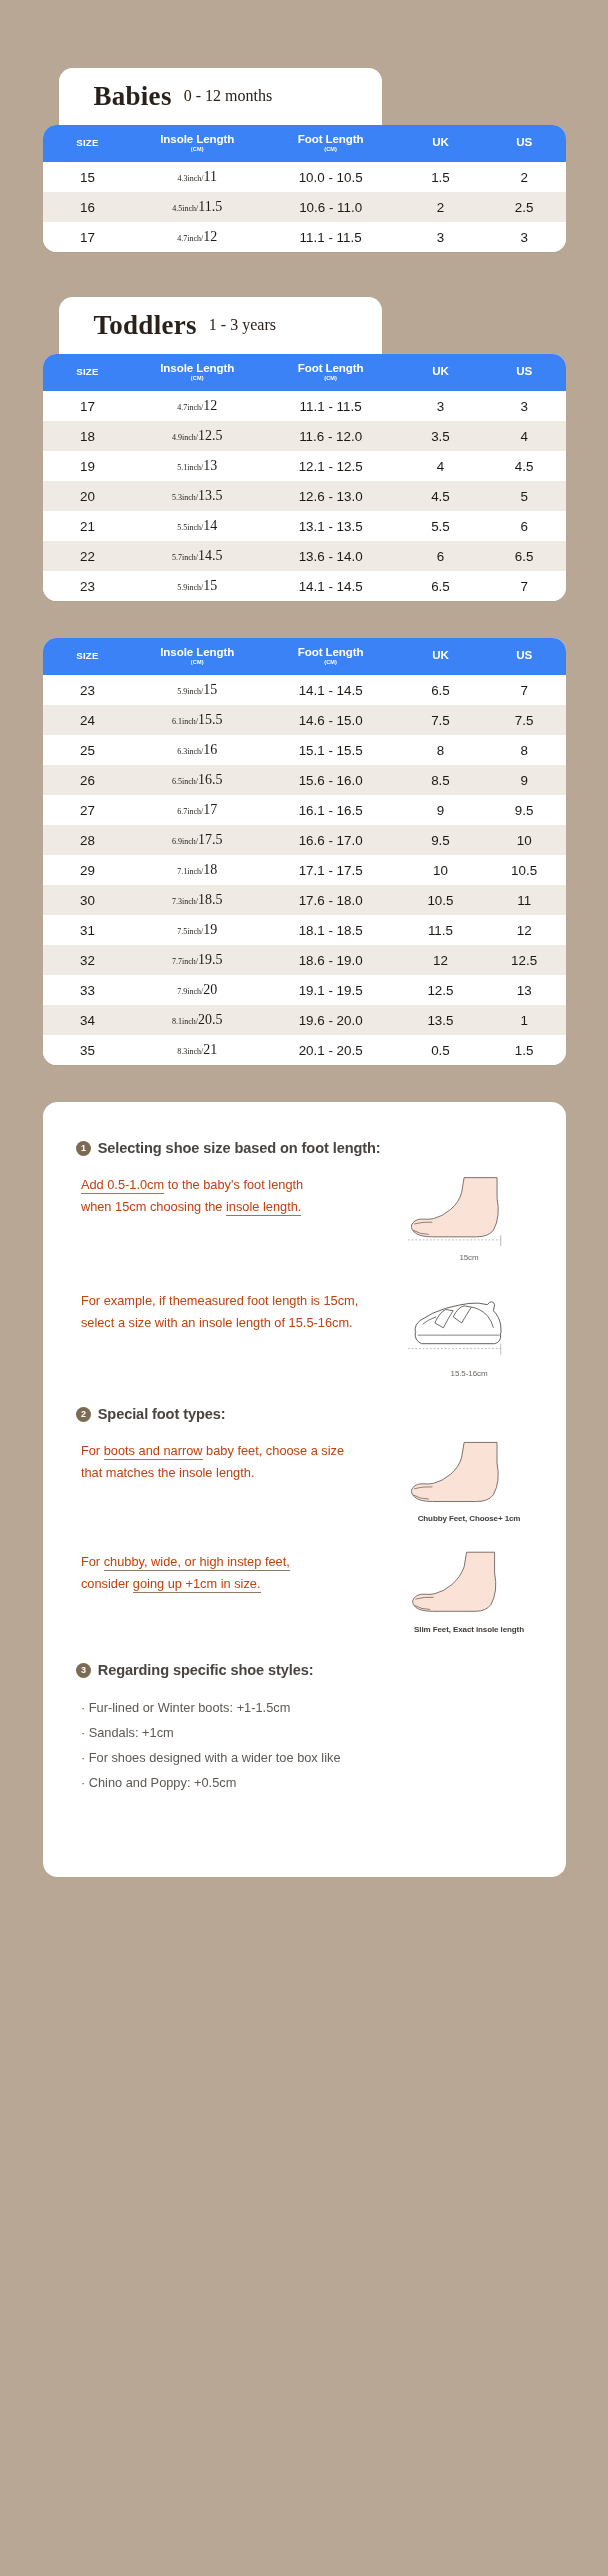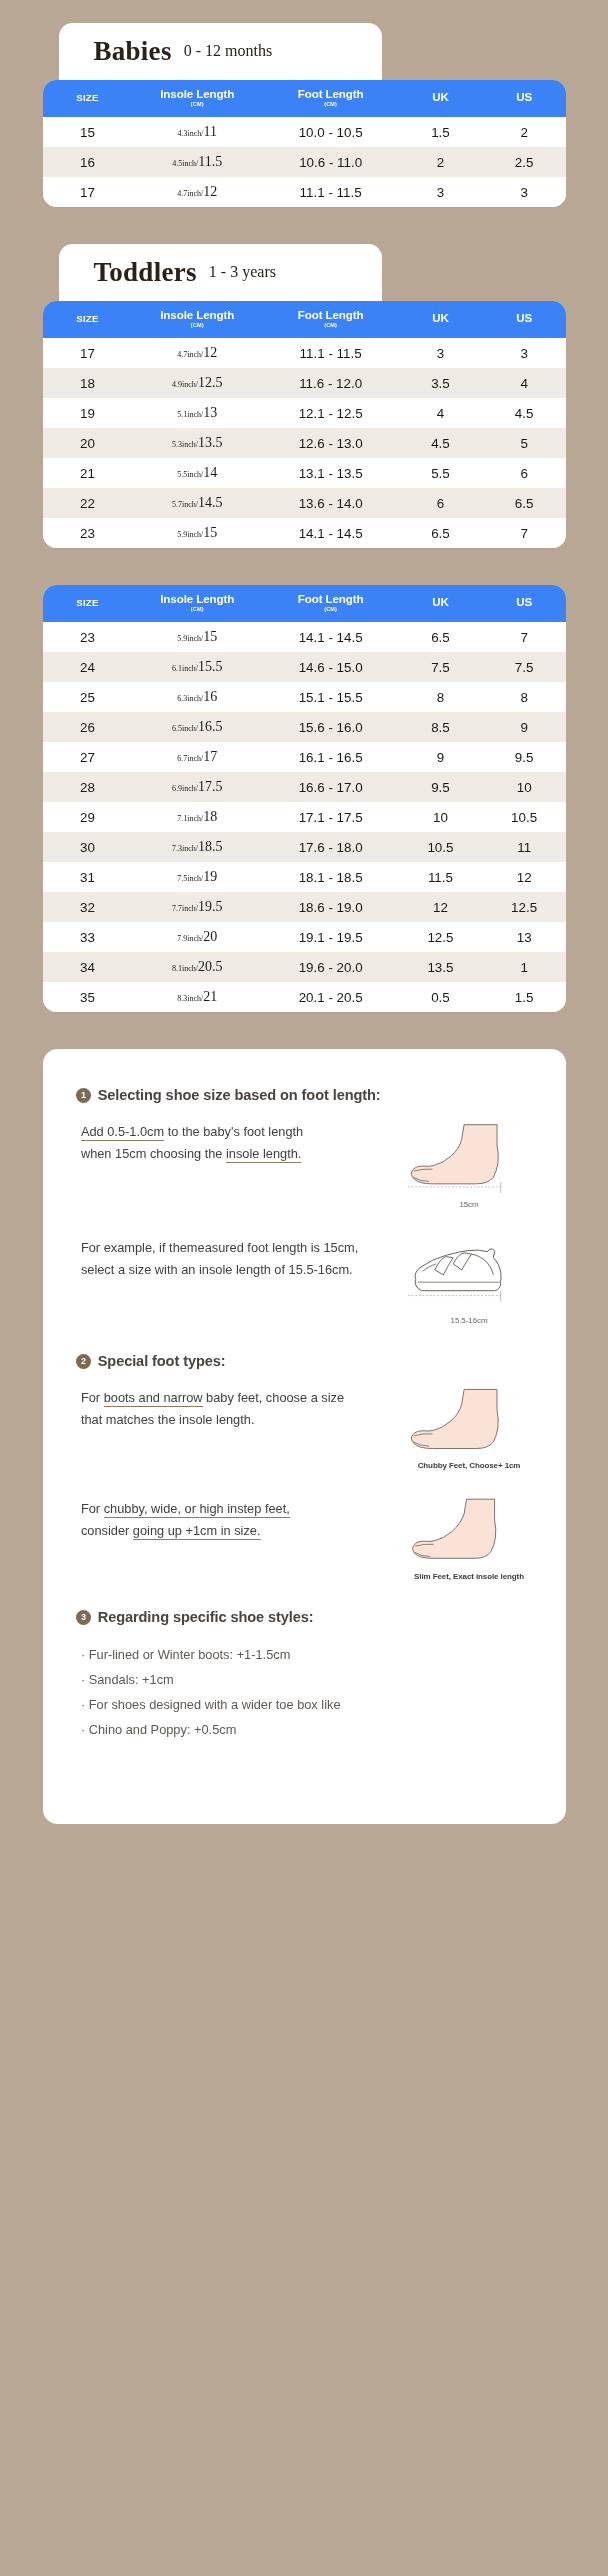--- a/index.html
+++ b/index.html
@@ -23,20 +23,21 @@
     border-radius: 13.4px 13.4px 0 0;
     width: 323px;
     margin-left: 16.4px;
     height: 57px;
     display: flex;
     align-items: center;
     padding-left: 34px;
     gap: 12px;
     position: relative;
     z-index: 2;
+    margin-top: 45px;
   }
   .title-main {
     font-family: "Liberation Serif", serif;
     font-weight: bold;
     font-size: 27px;
     color: #2a211a;
     letter-spacing: 0.3px;
     line-height: 1;
   }
   .title-sub {
@@ -133,21 +134,21 @@
   .note-body {
     display: flex;
     align-items: flex-start;
     justify-content: space-between;
     gap: 11px;
     margin-bottom: 28px;
   }
   .note-text {
     font-size: 12.8px;
     line-height: 1.75;
-    color: #404040;
+    color: #c2410c;
     max-width: 286px;
     padding-left: 4.9px;
   }
   .u { border-bottom: 1.2px solid #8d7a5f; padding-bottom: 0.6px; }
 
   .fig { width: 128px; flex: 0 0 128px; text-align: center; }
   .fig svg { display: block; margin: 0 auto; }
   .fig-label {
     font-size: 8px;
     color: #6a6561;

